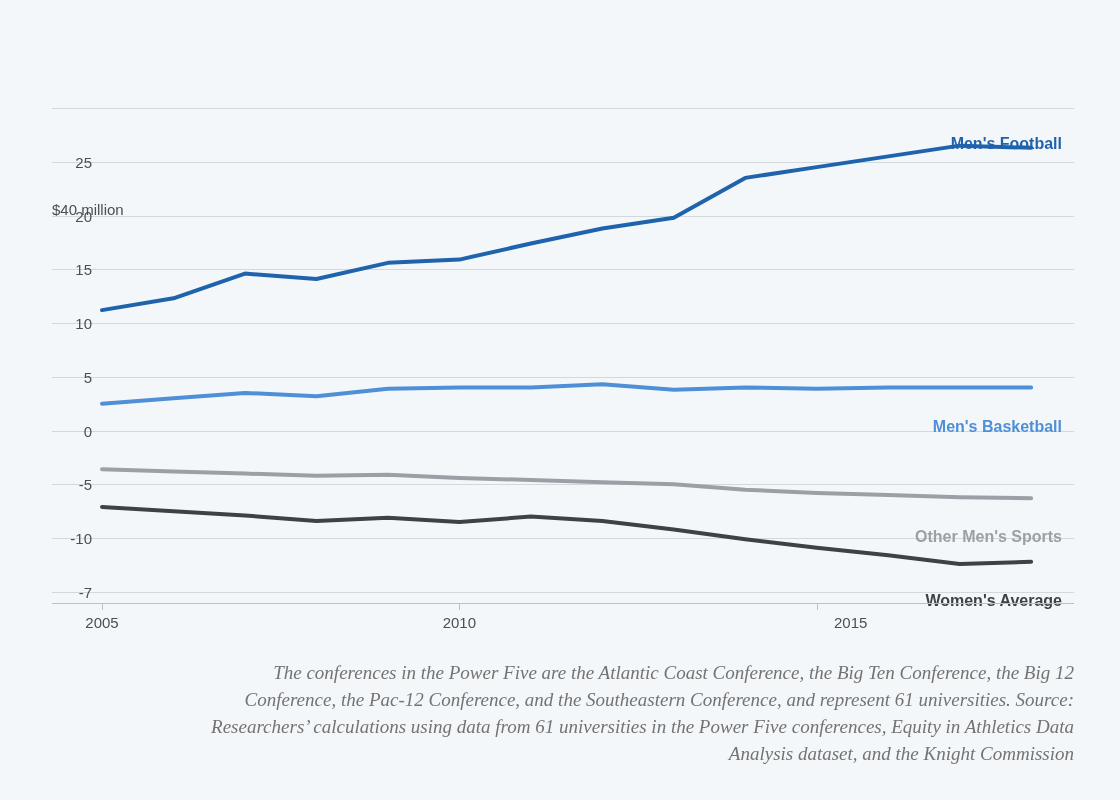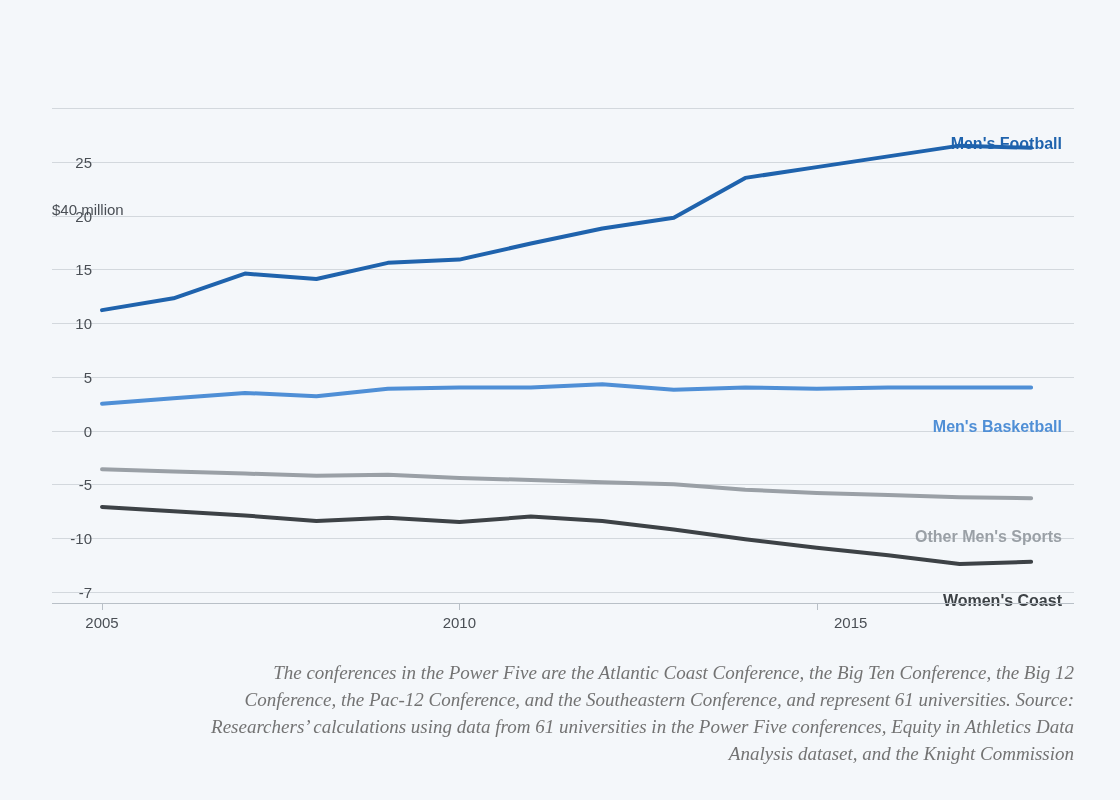--- a/index.html
+++ b/index.html
@@ -139,21 +139,21 @@
     <svg class="lines" id="linesvg" width="1022" height="500">
         <polyline points="50.03,202.15 121.50,190.32 192.97,165.59 264.43,170.97 335.90,154.84 407.37,151.61 478.84,135.48 550.31,120.43 621.78,109.68 693.24,69.89 764.71,59.14 836.18,48.39 907.65,37.63 979.12,39.78" fill="none" stroke="#1f63ad" stroke-width="4" stroke-linejoin="round" stroke-linecap="round"></polyline>
         <polyline points="50.03,295.70 121.50,290.32 192.97,284.95 264.43,288.17 335.90,280.65 407.37,279.57 478.84,279.57 550.31,276.34 621.78,281.72 693.24,279.57 764.71,280.65 836.18,279.57 907.65,279.57 979.12,279.57" fill="none" stroke="#4f8fd6" stroke-width="4" stroke-linejoin="round" stroke-linecap="round"></polyline>
         <polyline points="50.03,361.29 121.50,363.44 192.97,365.59 264.43,367.74 335.90,366.67 407.37,369.89 478.84,372.04 550.31,374.19 621.78,376.34 693.24,381.72 764.71,384.95 836.18,387.10 907.65,389.25 979.12,390.32" fill="none" stroke="#9aa0a6" stroke-width="4" stroke-linejoin="round" stroke-linecap="round"></polyline>
         <polyline points="50.03,398.92 121.50,403.23 192.97,407.53 264.43,412.90 335.90,409.68 407.37,413.98 478.84,408.60 550.31,412.90 621.78,421.51 693.24,431.18 764.71,439.78 836.18,447.31 907.65,455.91 979.12,453.76" fill="none" stroke="#3d4246" stroke-width="4" stroke-linejoin="round" stroke-linecap="round"></polyline>
       </svg>
     <div id="serieslabels">
         <div class="series-label" style="color: rgb(31, 99, 173); right: 12px; top: 26.7849px;">Men's Football</div>
         <div class="series-label" style="color: rgb(79, 143, 214); right: 12px; top: 309.57px; padding-left: 21px;">Men's Basketball</div>
         <div class="series-label" style="color: rgb(154, 160, 166); right: 12px; top: 420.323px;">Other Men's Sports</div>
-        <div class="series-label" style="color: rgb(61, 66, 70); right: 12px; top: 483.763px;">Women's Coast</div>
+        <div class="series-label" style="color: rgb(61, 66, 70); right: 12px; top: 483.763px;">Women's Average</div>
       </div>
     <div id="xaxis">
         <div class="axis-baseline" style="top: 495px;"></div>
         <div class="xtick-mark" style="left: 50.028px; top: 495px;"></div>
         <div class="xtick" style="left: 50.028px; top: 506px;">2005</div>
         <div class="xtick-mark" style="left: 407.371px; top: 495px;"></div>
         <div class="xtick" style="left: 407.371px; top: 506px;">2010</div>
         <div class="xtick-mark" style="left: 764.713px; top: 495px;"></div>
         <div class="xtick" style="left: 764.713px; top: 506px; margin-left: 34px;">2015</div>
       </div>

